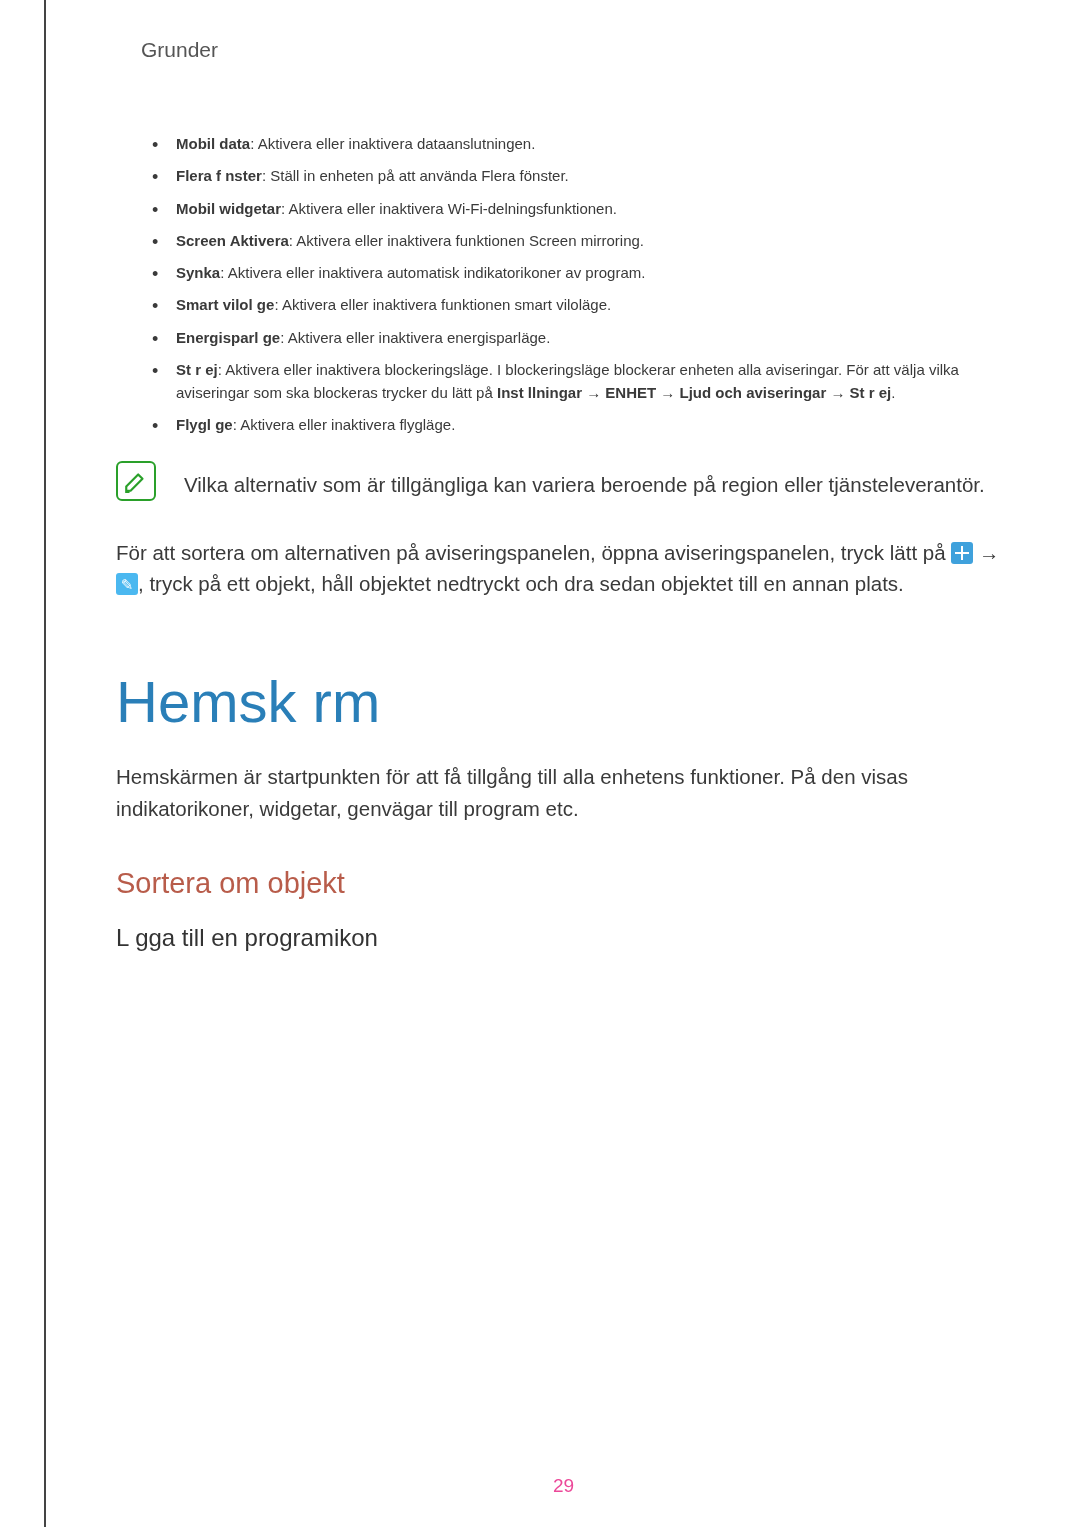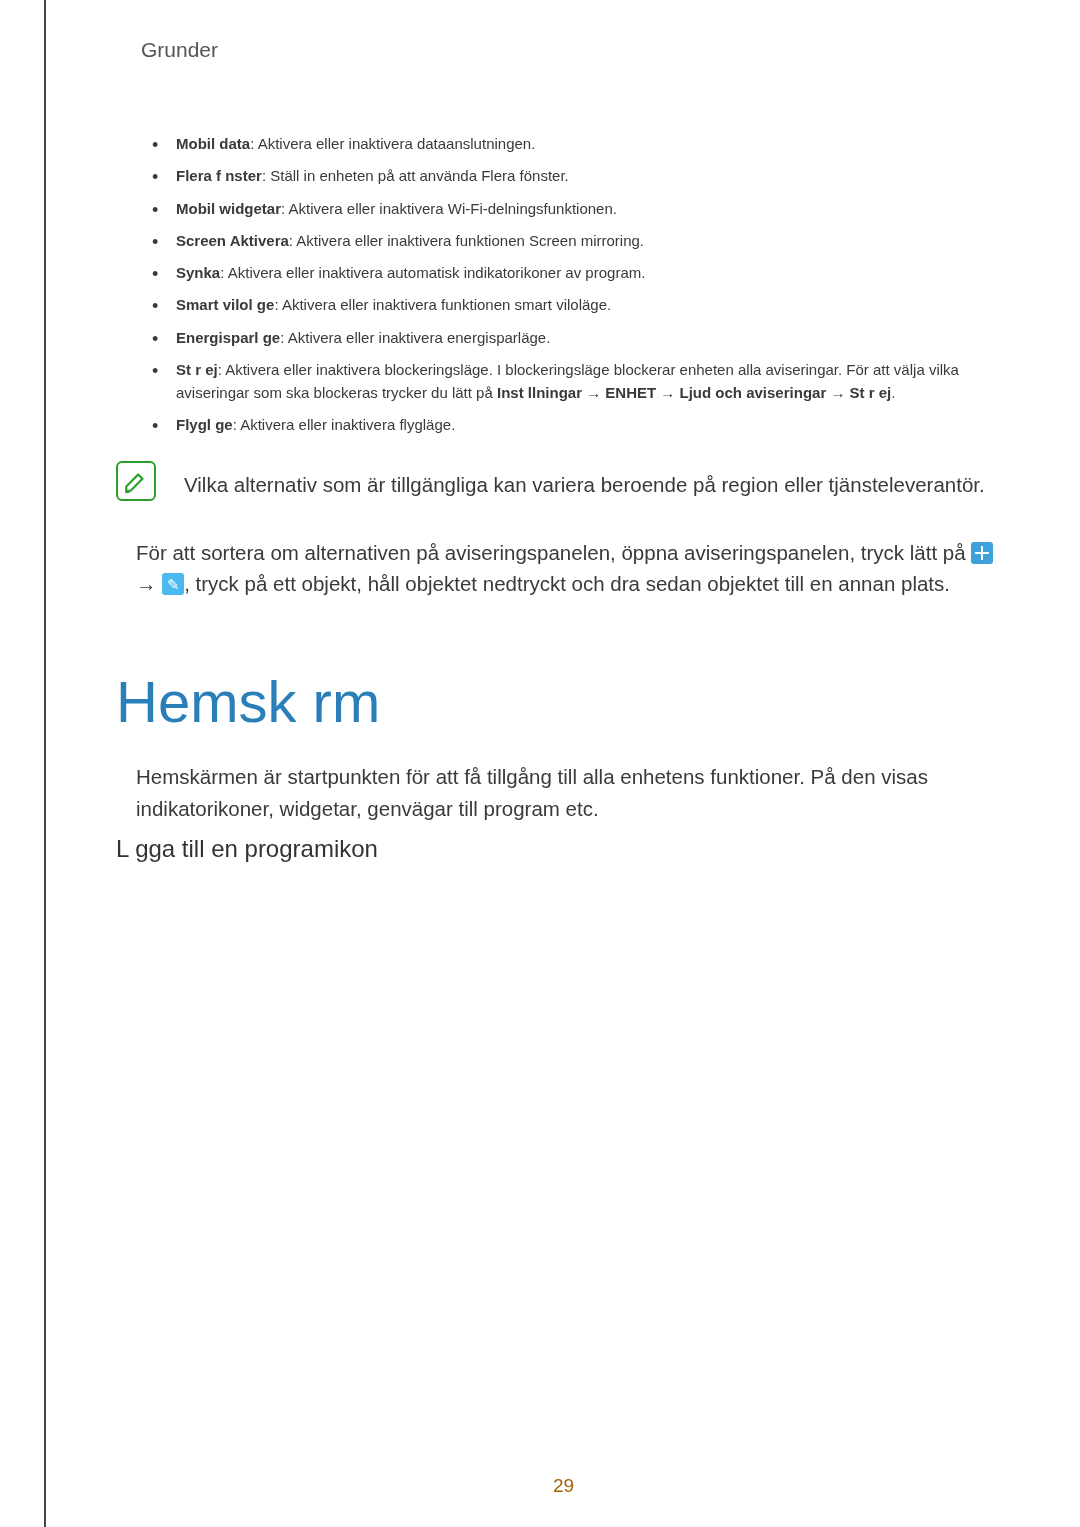--- a/index.html
+++ b/index.html
@@ -62,21 +62,20 @@
   .note-icon svg { width: 26px; height: 26px; }
   .note-text {
     font-size: 20.5px;
     line-height: 1.55;
     padding-top: 6px;
   }
   .para {
     font-size: 20.5px;
     line-height: 1.55;
     margin-bottom: 10px;
-    margin-left: 20px;
   }
   .inline-icon {
     display: inline-block;
     width: 22px; height: 22px;
     vertical-align: -4px;
     border-radius: 3px;
   }
   .grid-icon {
     background: #3fa1dc;
     position: relative;
@@ -125,21 +124,21 @@
     font-weight: 400;
     color: #333;
     margin-bottom: 8px;
   }
   .page-num {
     position: absolute;
     bottom: 30px;
     left: 1px; right: 0;
     text-align: center;
     font-size: 19px;
-    color: #a16207;
+    color: #ec4899;
   }
 </style>
 </head>
 <body>
 
 <div class="page">
 
   <div class="header-tab">Grunder</div>
 
   <ul class="defs">
@@ -165,16 +164,17 @@
     <div class="note-text">Vilka alternativ som är tillgängliga kan variera beroende på region eller tjänsteleverantör.</div>
   </div>
 
   <p class="para">
     <span>För att sortera om alternativen på aviseringspanelen, öppna aviseringspanelen, tryck lätt på </span><span class="inline-icon grid-icon"></span><span> → </span><span class="inline-icon pencil-icon"></span><span>, tryck på ett objekt, håll objektet nedtryckt och dra sedan objektet till en annan plats.</span>
   </p>
 
   <h1 class="section">Hemsk rm</h1>
   <p class="para">Hemskärmen är startpunkten för att få tillgång till alla enhetens funktioner. På den visas indikatorikoner, widgetar, genvägar till program etc.</p>
 
+  <h2 class="subsection">Sortera om objekt</h2>
   <h3 class="subsub">L gga till en programikon</h3>
 
   <div class="page-num">29</div>
 </div>
 
 </body></html>

